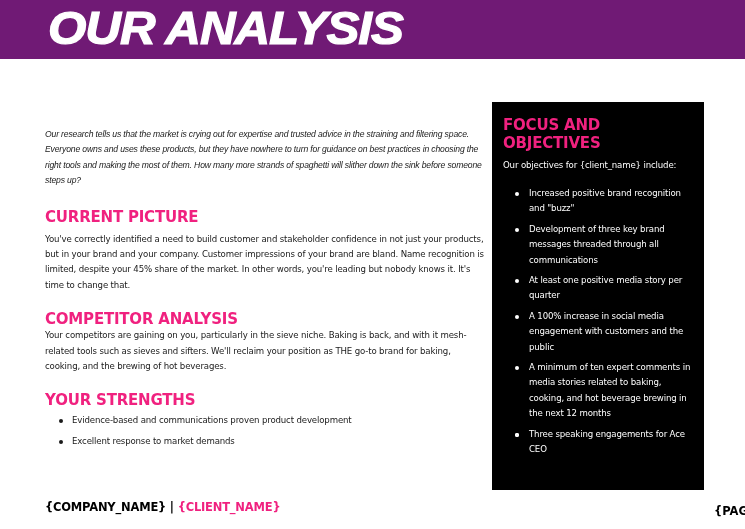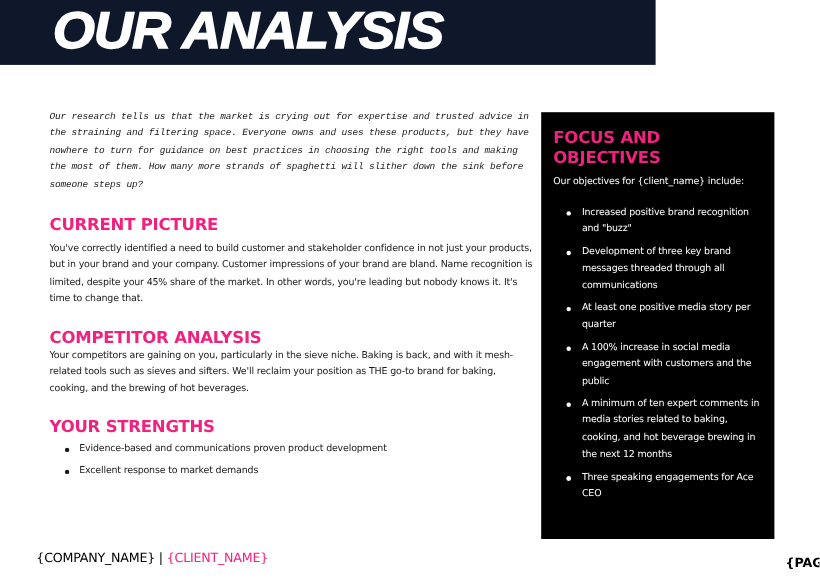--- a/index.html
+++ b/index.html
@@ -1,39 +1,39 @@
 <!DOCTYPE html>
 <html><head>
 <meta charset="utf-8">
 <style>
   * { box-sizing: border-box; margin: 0; padding: 0; }
   html, body { width: 745px; height: 529px; overflow: hidden; background: #ffffff; }
   body { position: relative; font-family: "DejaVu Sans", sans-serif; color: #1a1a1a; }
 
   .header-bar {
-    position: absolute; left: 0; top: 0; width: 596px; height: 59px;
-    background: #0f172a;
+    position: absolute; left: 0; top: 0; width: 745px; height: 59px;
+    background: #701a75;
   }
   .header-title {
     position: absolute; left: 48px; top: 2px;
     font-family: "Liberation Sans", sans-serif;
     font-weight: 900; font-style: italic;
     font-size: 47px; line-height: 52px;
     color: #ffffff; letter-spacing: -1px;
     transform: scaleX(1.05); transform-origin: left center;
     -webkit-text-stroke: 1.2px #ffffff;
   }
 
   .left-col {
     position: absolute; left: 45px; top: 99px; width: 440px;
   }
   .intro {
-    font-family: Liberation Mono, monospace;
+    font-family: Liberation Sans, sans-serif;
     font-style: italic; font-size: 8.6px; line-height: 15.4px;
-    color: #1a1a1a; letter-spacing: -0.15px;
+    color: #1a1a1a; letter-spacing: -0.15px; margin-top: 28px;
   }
   .section-heading {
     font-family: "DejaVu Sans", sans-serif; font-weight: bold;
     font-size: 15px; line-height: 18px; color: #f0217f;
     letter-spacing: -0.2px;
   }
   .body-text {
     font-size: 8.6px; line-height: 15.4px; color: #1a1a1a; letter-spacing: -0.15px;
   }
   #h-current { margin-top: 19px; }
@@ -69,22 +69,22 @@
     position: relative; padding-left: 26px;
     font-size: 8.6px; line-height: 15.4px; color: #ffffff; letter-spacing: -0.15px;
     margin-bottom: 5px;
   }
   .objectives-box li .dot {
     position: absolute; left: 12px; top: 6px; width: 4px; height: 4px;
     border-radius: 50%; background: #ffffff;
   }
 
   .footer-left {
-    position: absolute; left: 33px; top: 499px;
-    font-family: "DejaVu Sans", sans-serif; font-weight: normal;
+    position: absolute; left: 45px; top: 499px;
+    font-family: "DejaVu Sans", sans-serif; font-weight: bold;
     font-size: 11.5px; line-height: 16px; color: #000000; letter-spacing: -0.2px;
   }
   .footer-left .client { color: #f0217f; }
   .footer-right {
     position: absolute; left: 714px; top: 503px;
     font-family: "DejaVu Sans", sans-serif; font-weight: bold;
     font-size: 11.5px; line-height: 16px; color: #000000; white-space: nowrap;
   }
 </style>
 </head>

